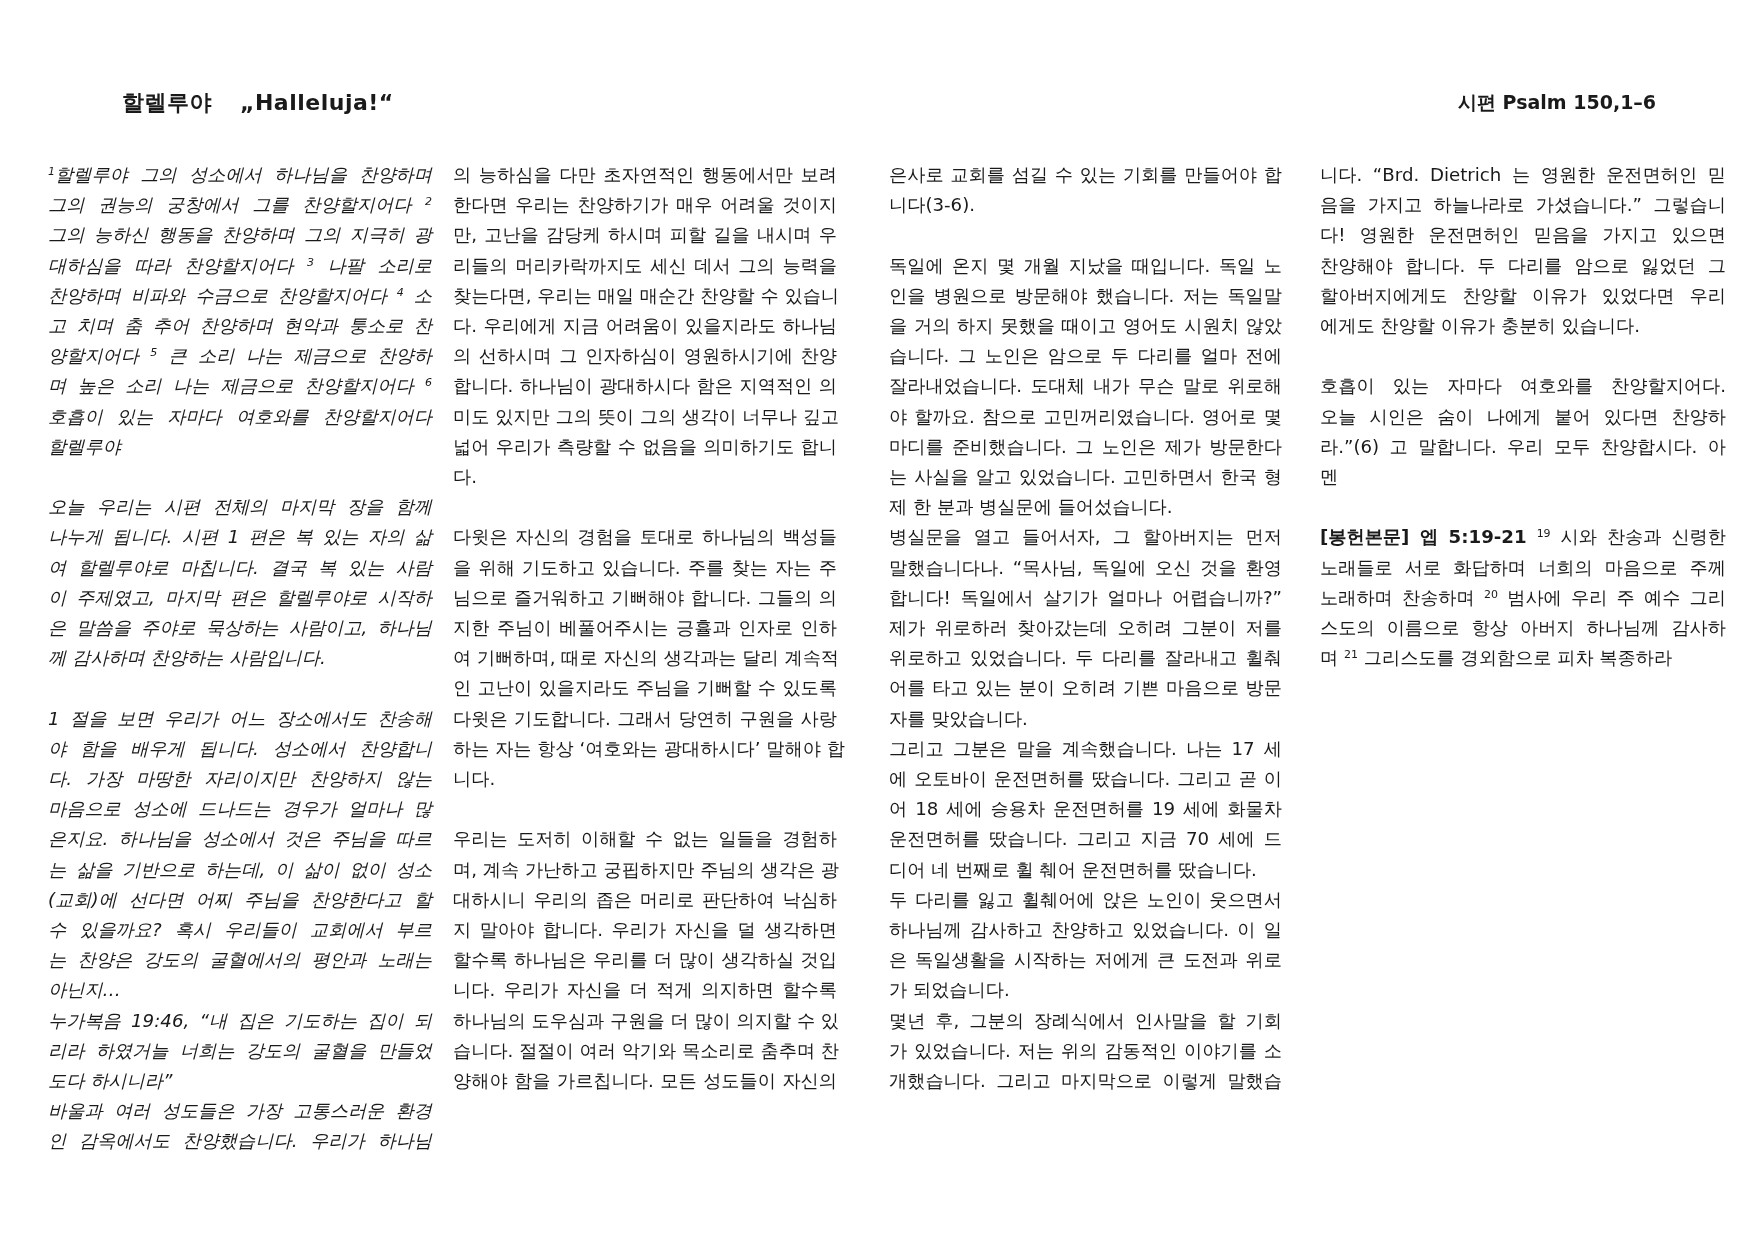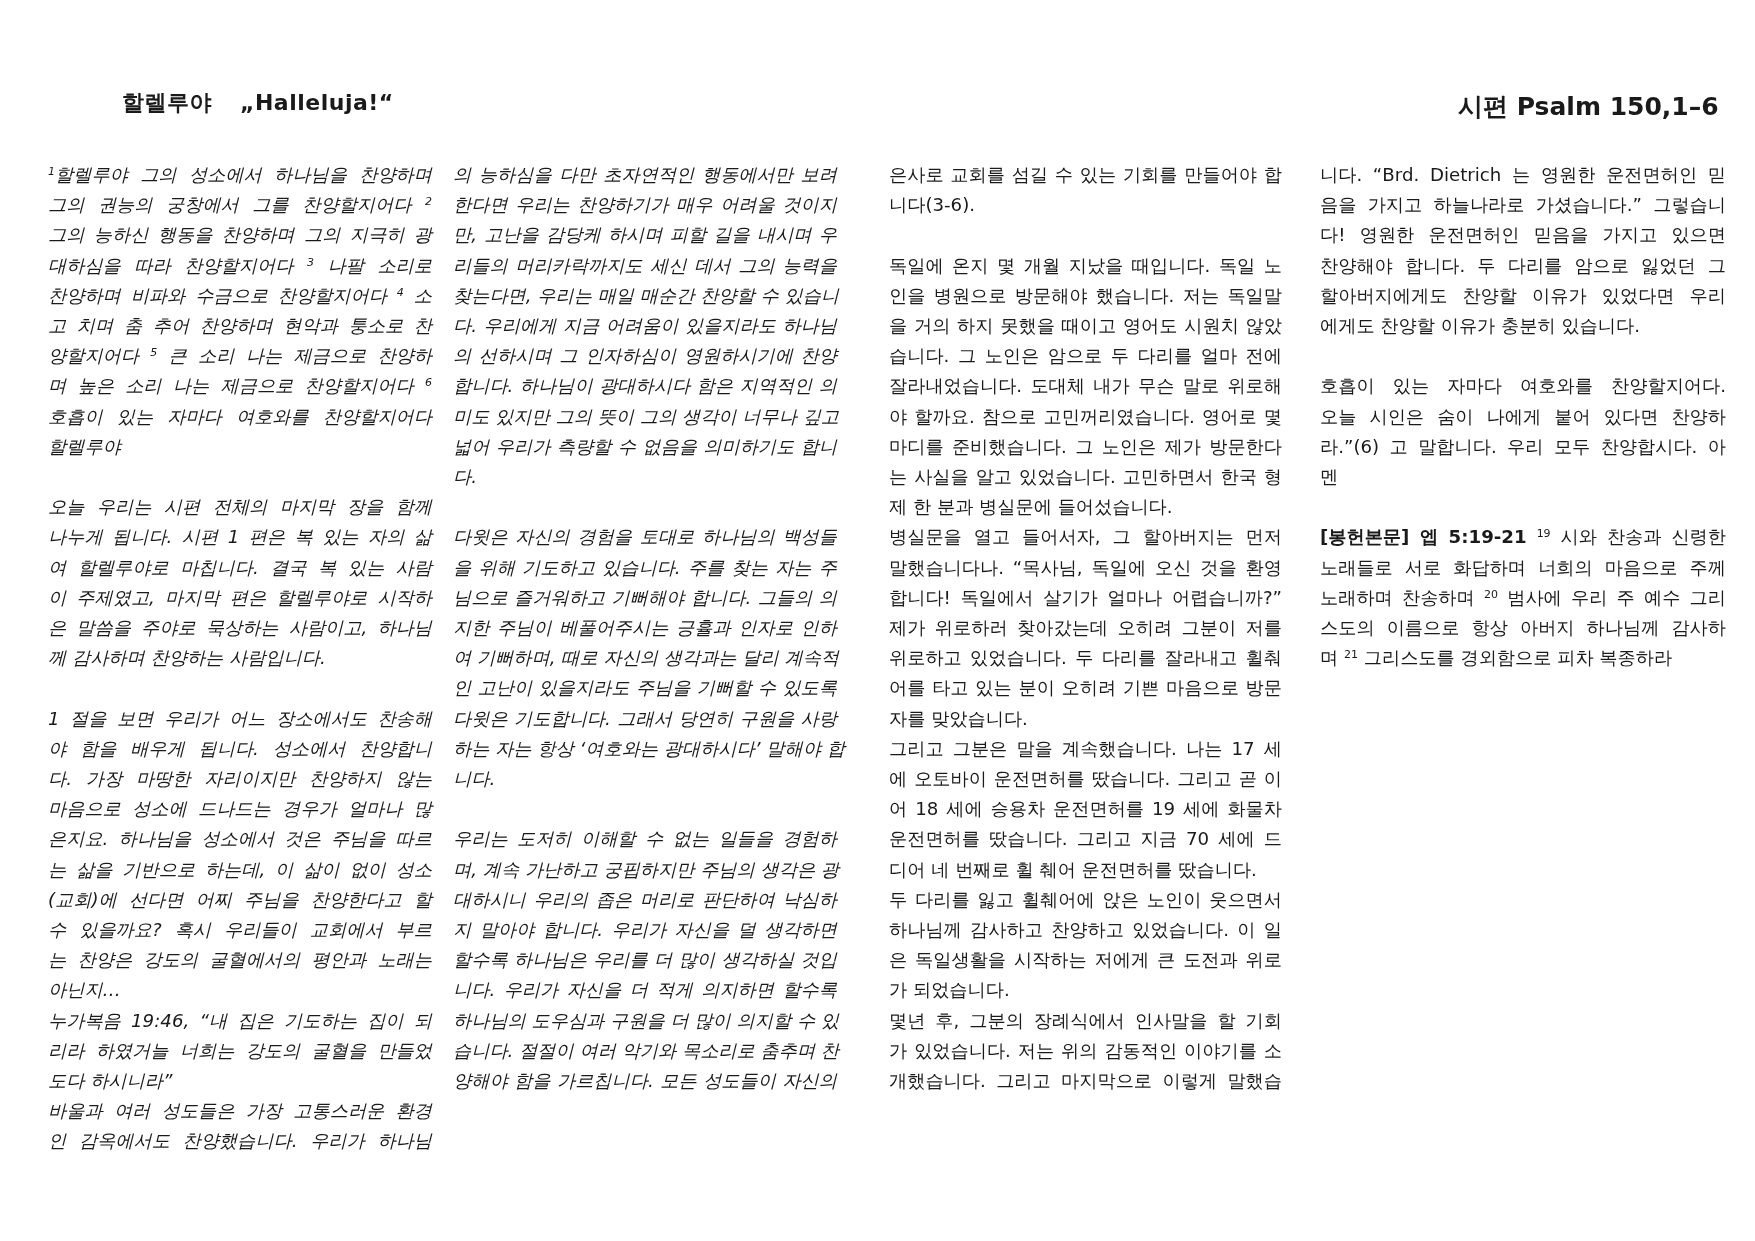--- a/index.html
+++ b/index.html
@@ -12,35 +12,35 @@
     position: absolute; left: 0; top: 0; width: 1755px; height: 130px;
   }
   .title-left {
     position: absolute; left: 122px; top: 88px;
     font-size: 22px; font-weight: bold; letter-spacing: 0.5px;
     white-space: nowrap;
   }
   .title-left .gap { display: inline-block; width: 28px; }
   .title-right {
     position: absolute; left: 1458px; top: 90px;
-    font-size: 25px; font-weight: bold; white-space: nowrap;
+    font-size: 19px; font-weight: bold; white-space: nowrap;
   }
   .columns {
     position: absolute; top: 160px; left: 48px;
     display: flex; gap: 0;
   }
   .col {
     font-size: 18.2px; line-height: 30.2px;
     text-align: justify; text-justify: inter-character;
     word-break: keep-all; overflow-wrap: break-word;
   }
   .col p { margin: 0; }
   .col .spacer { height: 30.2px; }
   .c1 { position: absolute; left: 0; width: 384px; font-style: italic; }
-  .c2 { position: absolute; left: 405px; width: 384px; font-style: italic; }
+  .c2 { position: absolute; left: 405px; width: 384px; }
   .c3 { position: absolute; left: 841px; width: 393px; }
   .c4 { position: absolute; left: 1272px; width: 406px; }
   .line { display: block; white-space: nowrap; text-align-last: justify; text-align: justify; }
   .line.last { text-align-last: left; }
   sup { font-size: 11px; vertical-align: top; position: relative; top: -3px; }
   .bold { font-weight: bold; margin-top: 12px; }
 </style>
 </head>
 <body>
 

